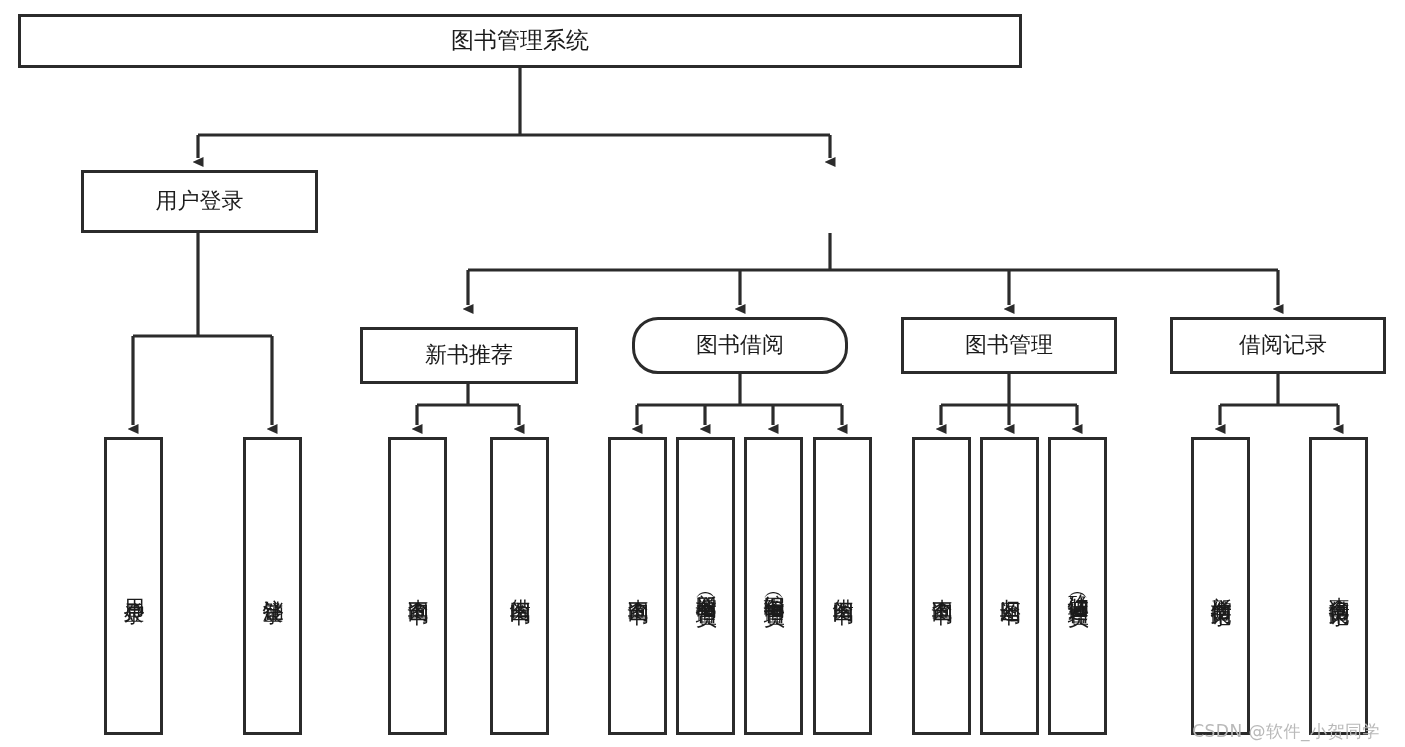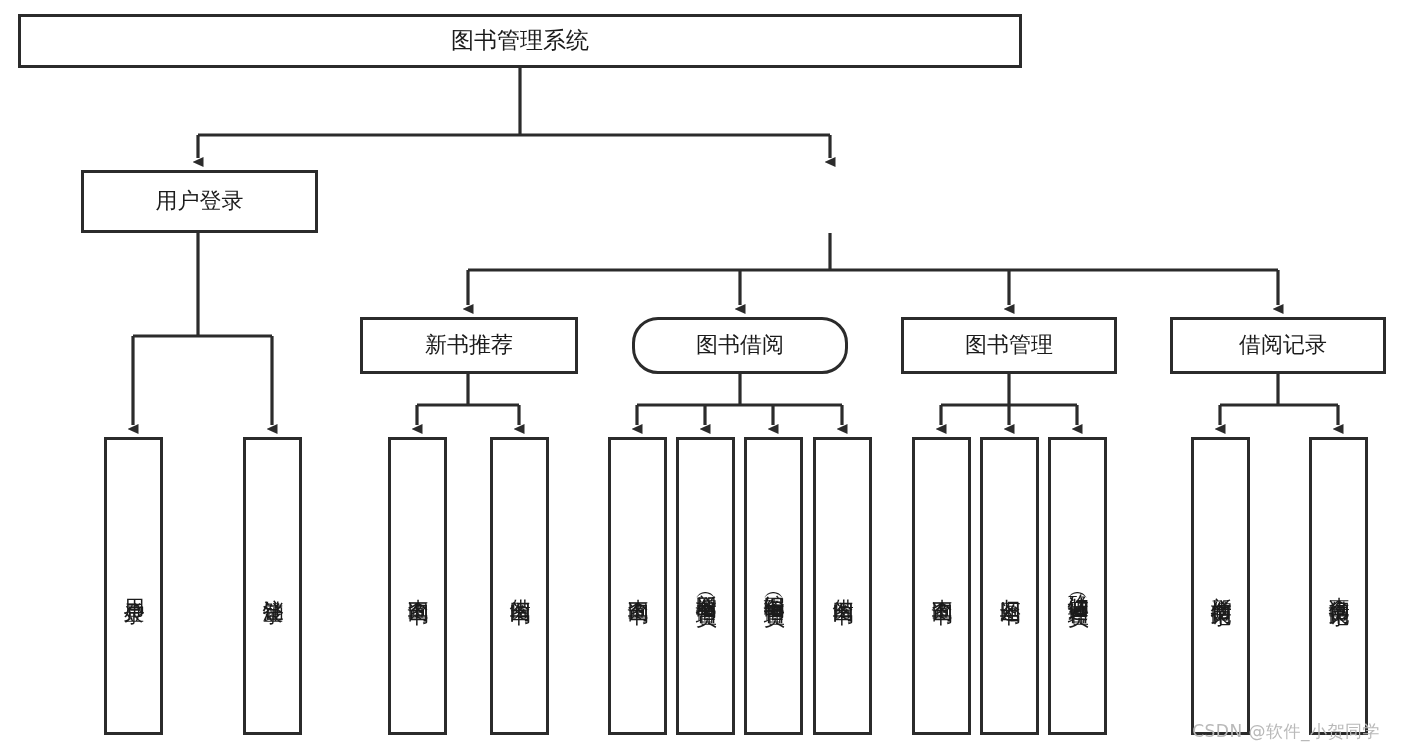--- a/index.html
+++ b/index.html
@@ -117,21 +117,21 @@
   </svg>
 
   <div class="node level0" style="left:18px; top:14px; width:1004px; height:54px;">
     <span>图书管理系统</span>
   </div>
 
   <div class="node level1" style="left:81px; top:170px; width:237px; height:63px;">
     <span>用户登录</span>
   </div>
 
-  <div class="node level2" style="left:360px; top:317px; width:218px; height:57px;">
+  <div class="node level2" style="left:360px; top:327px; width:218px; height:57px;">
     <span>新书推荐</span>
   </div>
   <div class="node level2" style="left:632px; top:317px; width:216px; height:57px;border-radius:26px;">
     <span>图书借阅</span>
   </div>
   <div class="node level2" style="left:901px; top:317px; width:216px; height:57px;">
     <span>图书管理</span>
   </div>
   <div class="node level2" style="left:1170px; top:317px; width:216px; height:57px;padding-left:10px;">
     <span>借阅记录</span>

